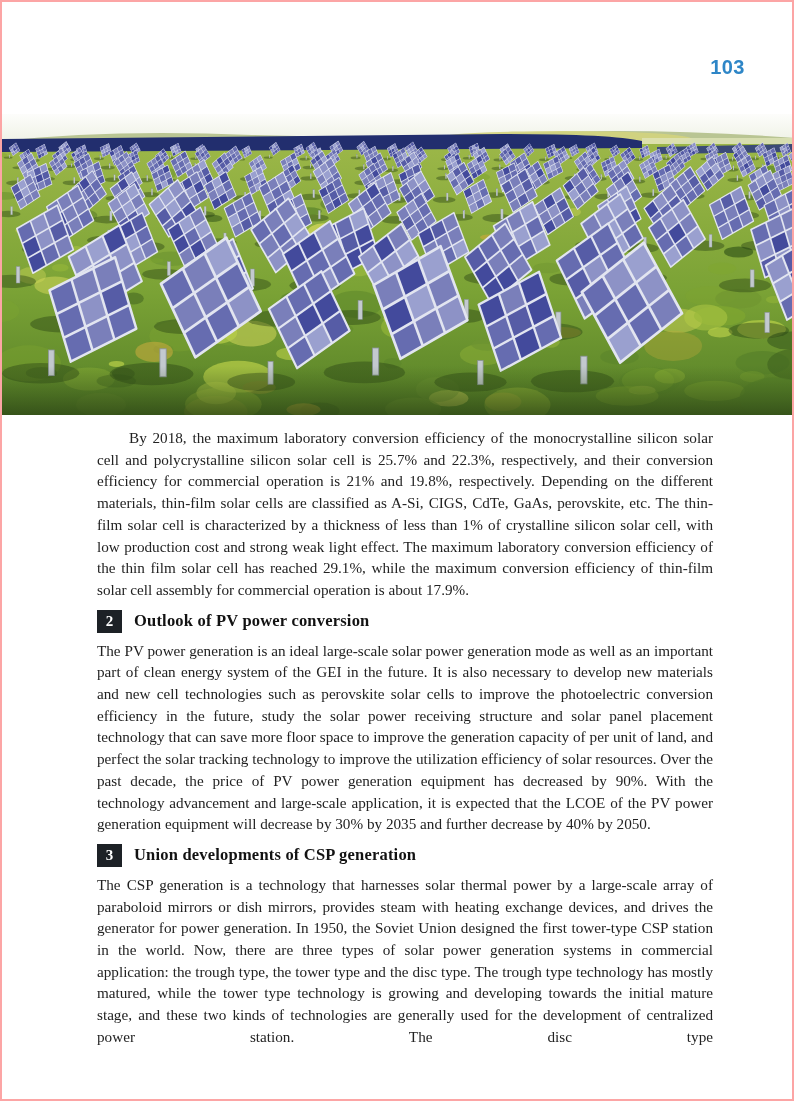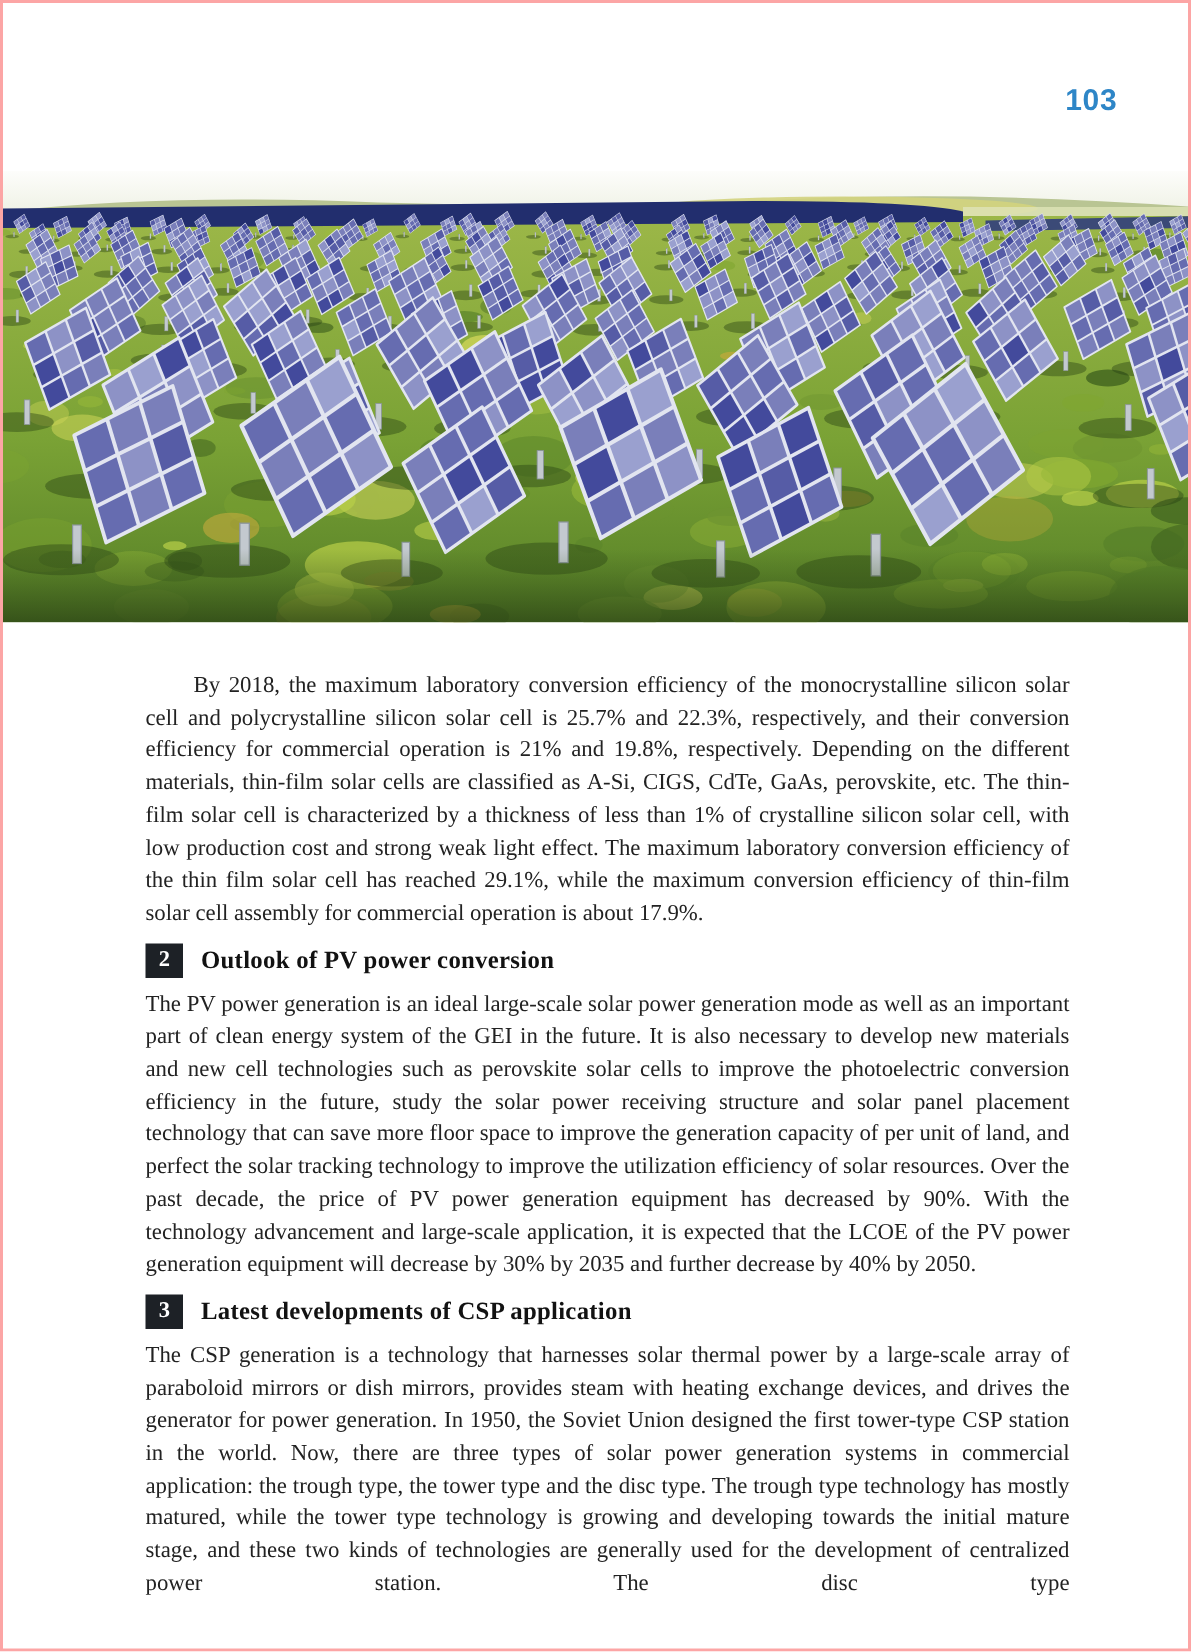--- a/index.html
+++ b/index.html
@@ -31,21 +31,21 @@
     width: 794px;
     height: 301px;
     margin: 0;
     padding: 0;
     overflow: hidden;
   }
   .photo svg { display: block; width: 794px; height: 301px; }
   .body-text {
     position: absolute;
     left: 95px;
-    top: 444px;
+    top: 425px;
     width: 616px;
     color: #222222;
   }
   .body-text p {
     margin: 0 0 8px 0;
     font-size: 15.2px;
     line-height: 21.7px;
     text-align: justify;
     color: #222222;
   }
@@ -2308,19 +2308,19 @@
 
     <h2 class="section-heading">
       <span class="num-box">2</span>
       <span class="heading-text">Outlook of PV power conversion</span>
     </h2>
 
     <p>The PV power generation is an ideal large-scale solar power generation mode as well as an important part of clean energy system of the GEI in the future. It is also necessary to develop new materials and new cell technologies such as perovskite solar cells to improve the photoelectric conversion efficiency in the future, study the solar power receiving structure and solar panel placement technology that can save more floor space to improve the generation capacity of per unit of land, and perfect the solar tracking technology to improve the utilization efficiency of solar resources. Over the past decade, the price of PV power generation equipment has decreased by 90%. With the technology advancement and large-scale application, it is expected that the LCOE of the PV power generation equipment will decrease by 30% by 2035 and further decrease by 40% by 2050.</p>
 
     <h2 class="section-heading">
       <span class="num-box">3</span>
-      <span class="heading-text">Latest developments of CSP application</span>
+      <span class="heading-text">Union developments of CSP generation</span>
     </h2>
 
     <p class="continues">The CSP generation is a technology that harnesses solar thermal power by a large-scale array of paraboloid mirrors or dish mirrors, provides steam with heating exchange devices, and drives the generator for power generation. In 1950, the Soviet Union designed the first tower-type CSP station in the world. Now, there are three types of solar power generation systems in commercial application: the trough type, the tower type and the disc type. The trough type technology has mostly matured, while the tower type technology is growing and developing towards the initial mature stage, and these two kinds of technologies are generally used for the development of centralized power station. The disc type</p>
 
   </main>
 </div>
 
 </body></html>

